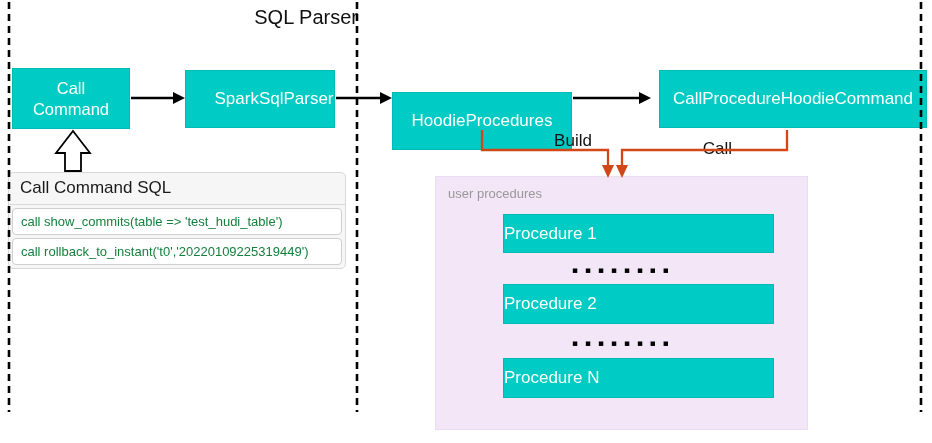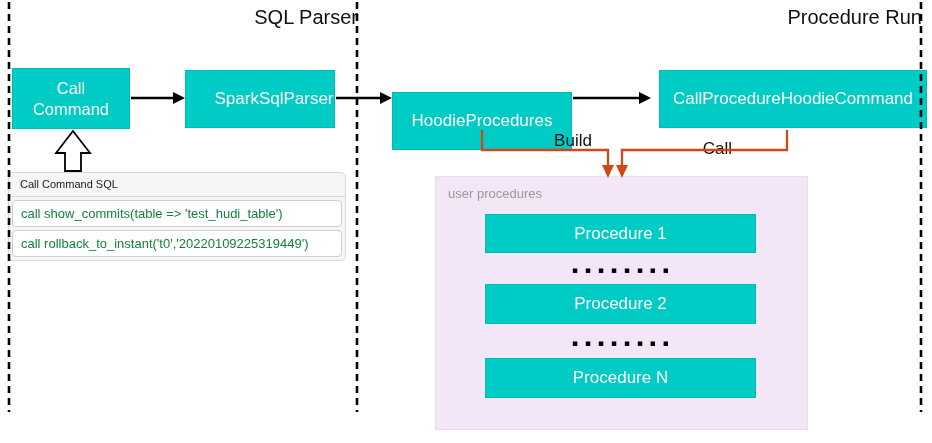--- a/index.html
+++ b/index.html
@@ -16,51 +16,50 @@
     color:#fff;font-size:17px;line-height:1.25;box-sizing:border-box;
   }
   .edge-label{
     position:absolute;font-size:17px;color:#111;text-align:center;background:transparent;
   }
   .sql-panel{
     position:absolute;left:8px;top:172px;width:338px;box-sizing:border-box;
     background:#F6F6F6;border:1px solid #D9D9D9;border-radius:5px;
   }
   .sql-panel-header{
-    font-size:11px;color:#1a1a1a;padding:5px 11px 6px 11px;
+    font-size:17px;color:#1a1a1a;padding:5px 11px 6px 11px;
     border-bottom:1px solid #D9D9D9;
   }
   .sql-row{
     background:#fff;border:1px solid #CFCFCF;border-radius:4px;
     margin:3px;padding:5px 8px;font-size:13px;color:#15803d;white-space:nowrap;
   }
   .purple-panel{
     position:absolute;left:435px;top:176px;width:373px;height:254px;box-sizing:border-box;
     background:#F2E6F7;border:1px solid #EADCF2;
   }
   .purple-label{
     position:absolute;left:12px;top:9px;font-size:13px;color:#999;
   }
   .proc-box{
-    position:absolute;left:49px;width:271px;height:39px;background:#00CBC4;border:1px solid #00BAB4;
-    display:flex;align-items:center;justify-content:center;color:#fff;font-size:17px;box-sizing:border-box;
+    position:absolute;left:67px;width:271px;height:39px;background:#00CBC4;border:1px solid #00BAB4;
+    display:flex;align-items:center;color:#fff;font-size:17px;box-sizing:border-box;
   }
   .dots{
     position:absolute;left:0;width:100%;text-align:center;color:#000;
     font-size:9px;letter-spacing:2px;font-family:"DejaVu Sans", sans-serif;
   }
   svg.overlay{position:absolute;left:0;top:0;z-index:10;pointer-events:none;}
 </style>
 </head>
 <body>
 
 <div id="canvas">
 
   <div class="section-title" style="left:8px;width:350px;">SQL Parser</div>
-  <div class="section-title" style="left:358px;width:564px;">Procedure Run</div>
 
   <div class="node" style="left:12px;top:68px;width:118px;height:61px;font-size:16.5px;">
     <span style="width:80px;">Call Command</span>
   </div>
   <div class="node" style="left:185px;top:70px;width:150px;height:58px;padding-left:28px;">
     <span>SparkSqlParser</span>
   </div>
   <div class="node" style="left:392px;top:70px;width:180px;height:58px;margin-top:22px;">
     <span>HoodieProcedures</span>
   </div>

